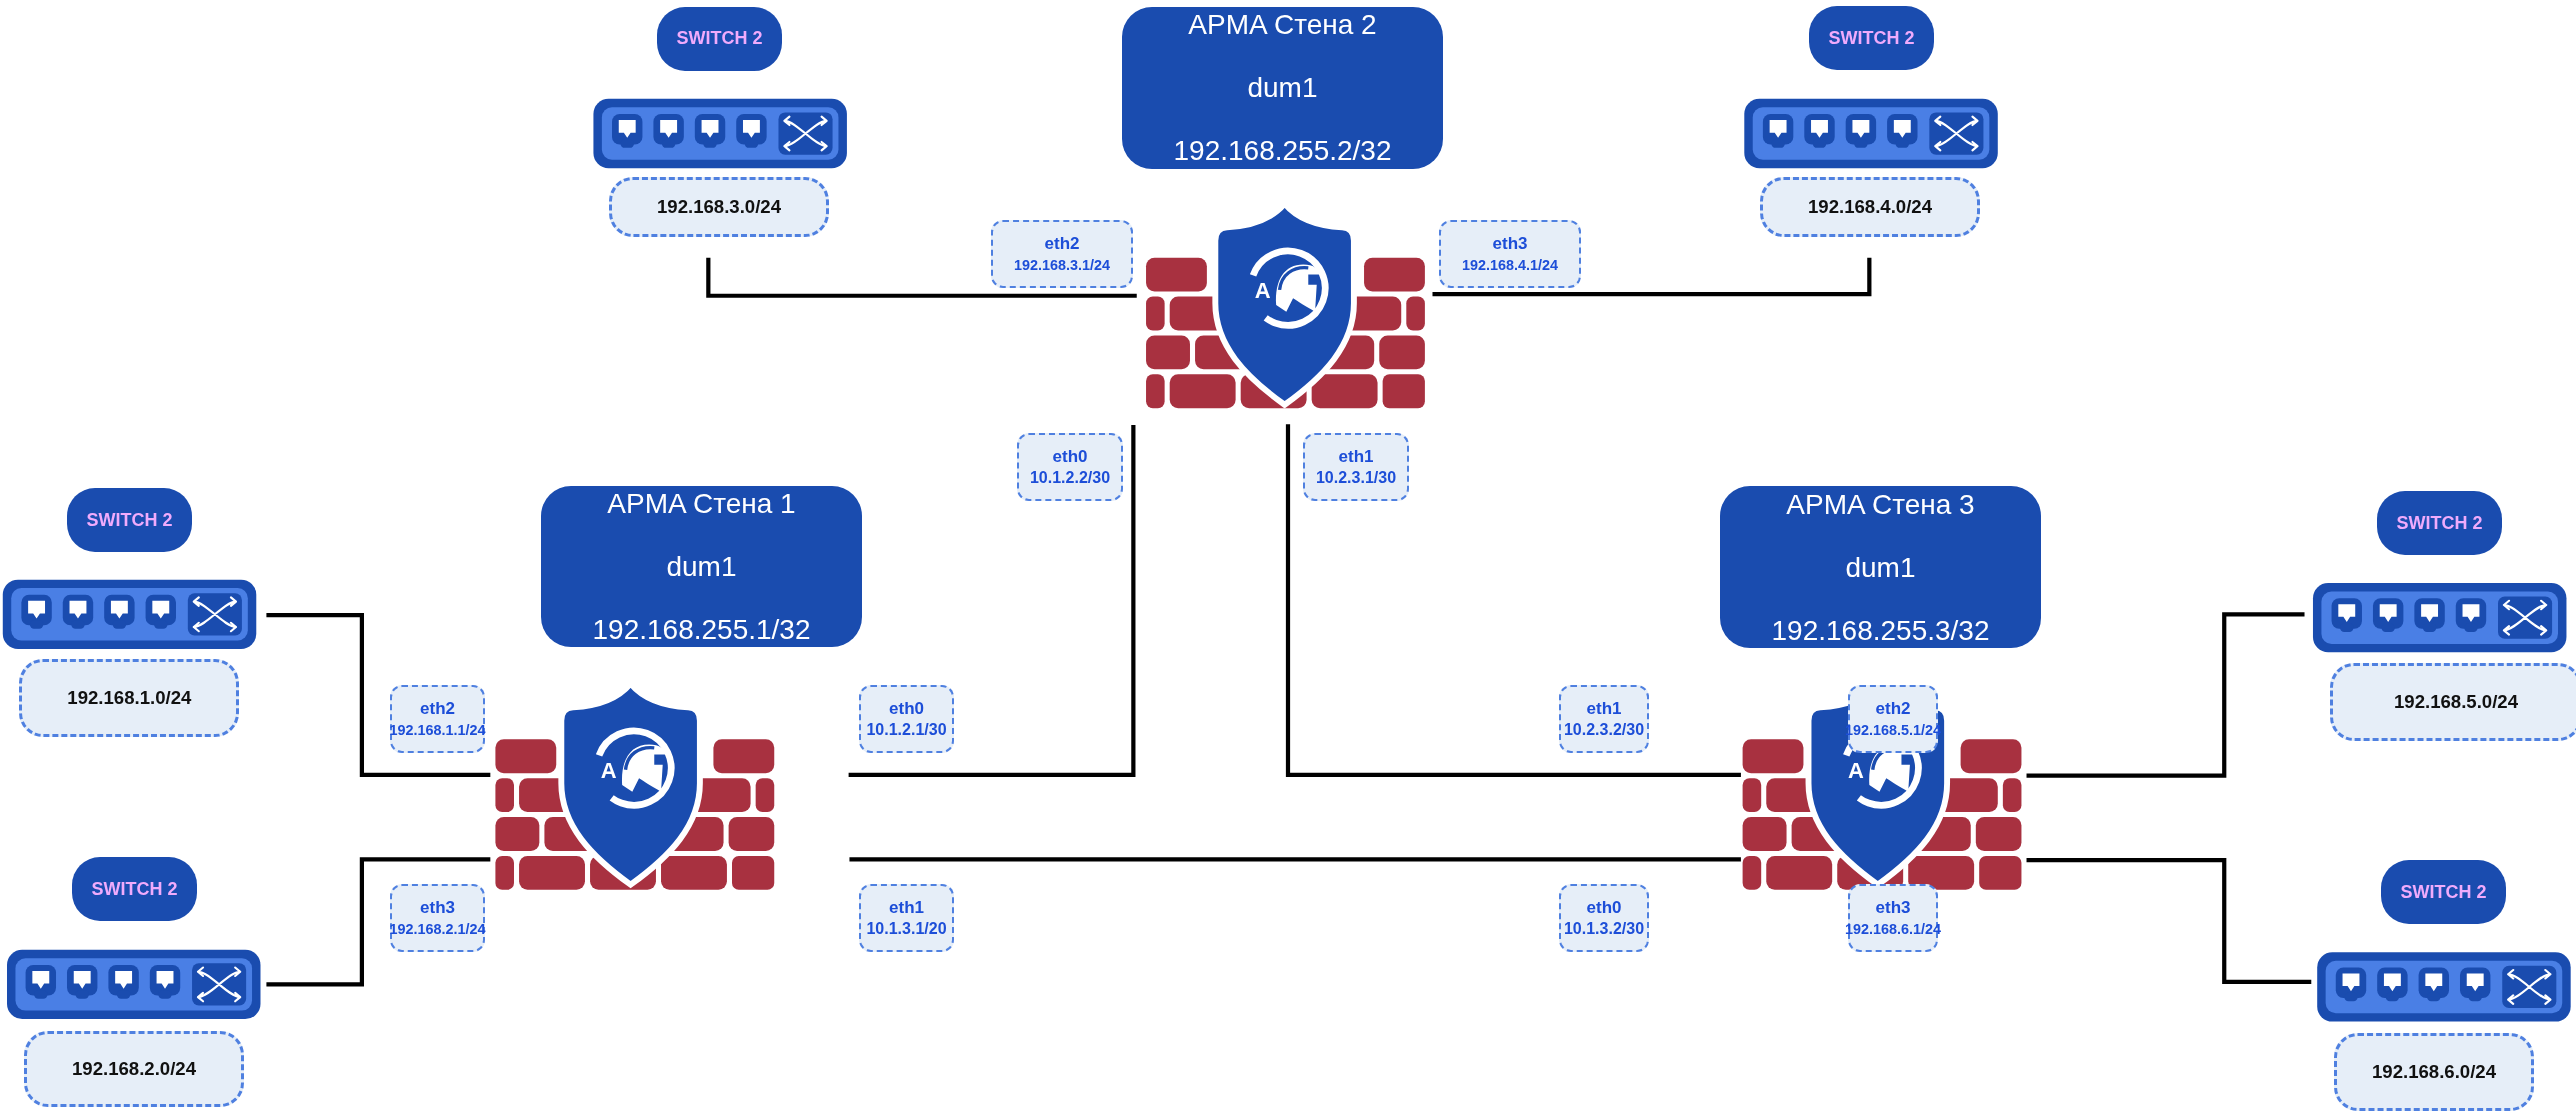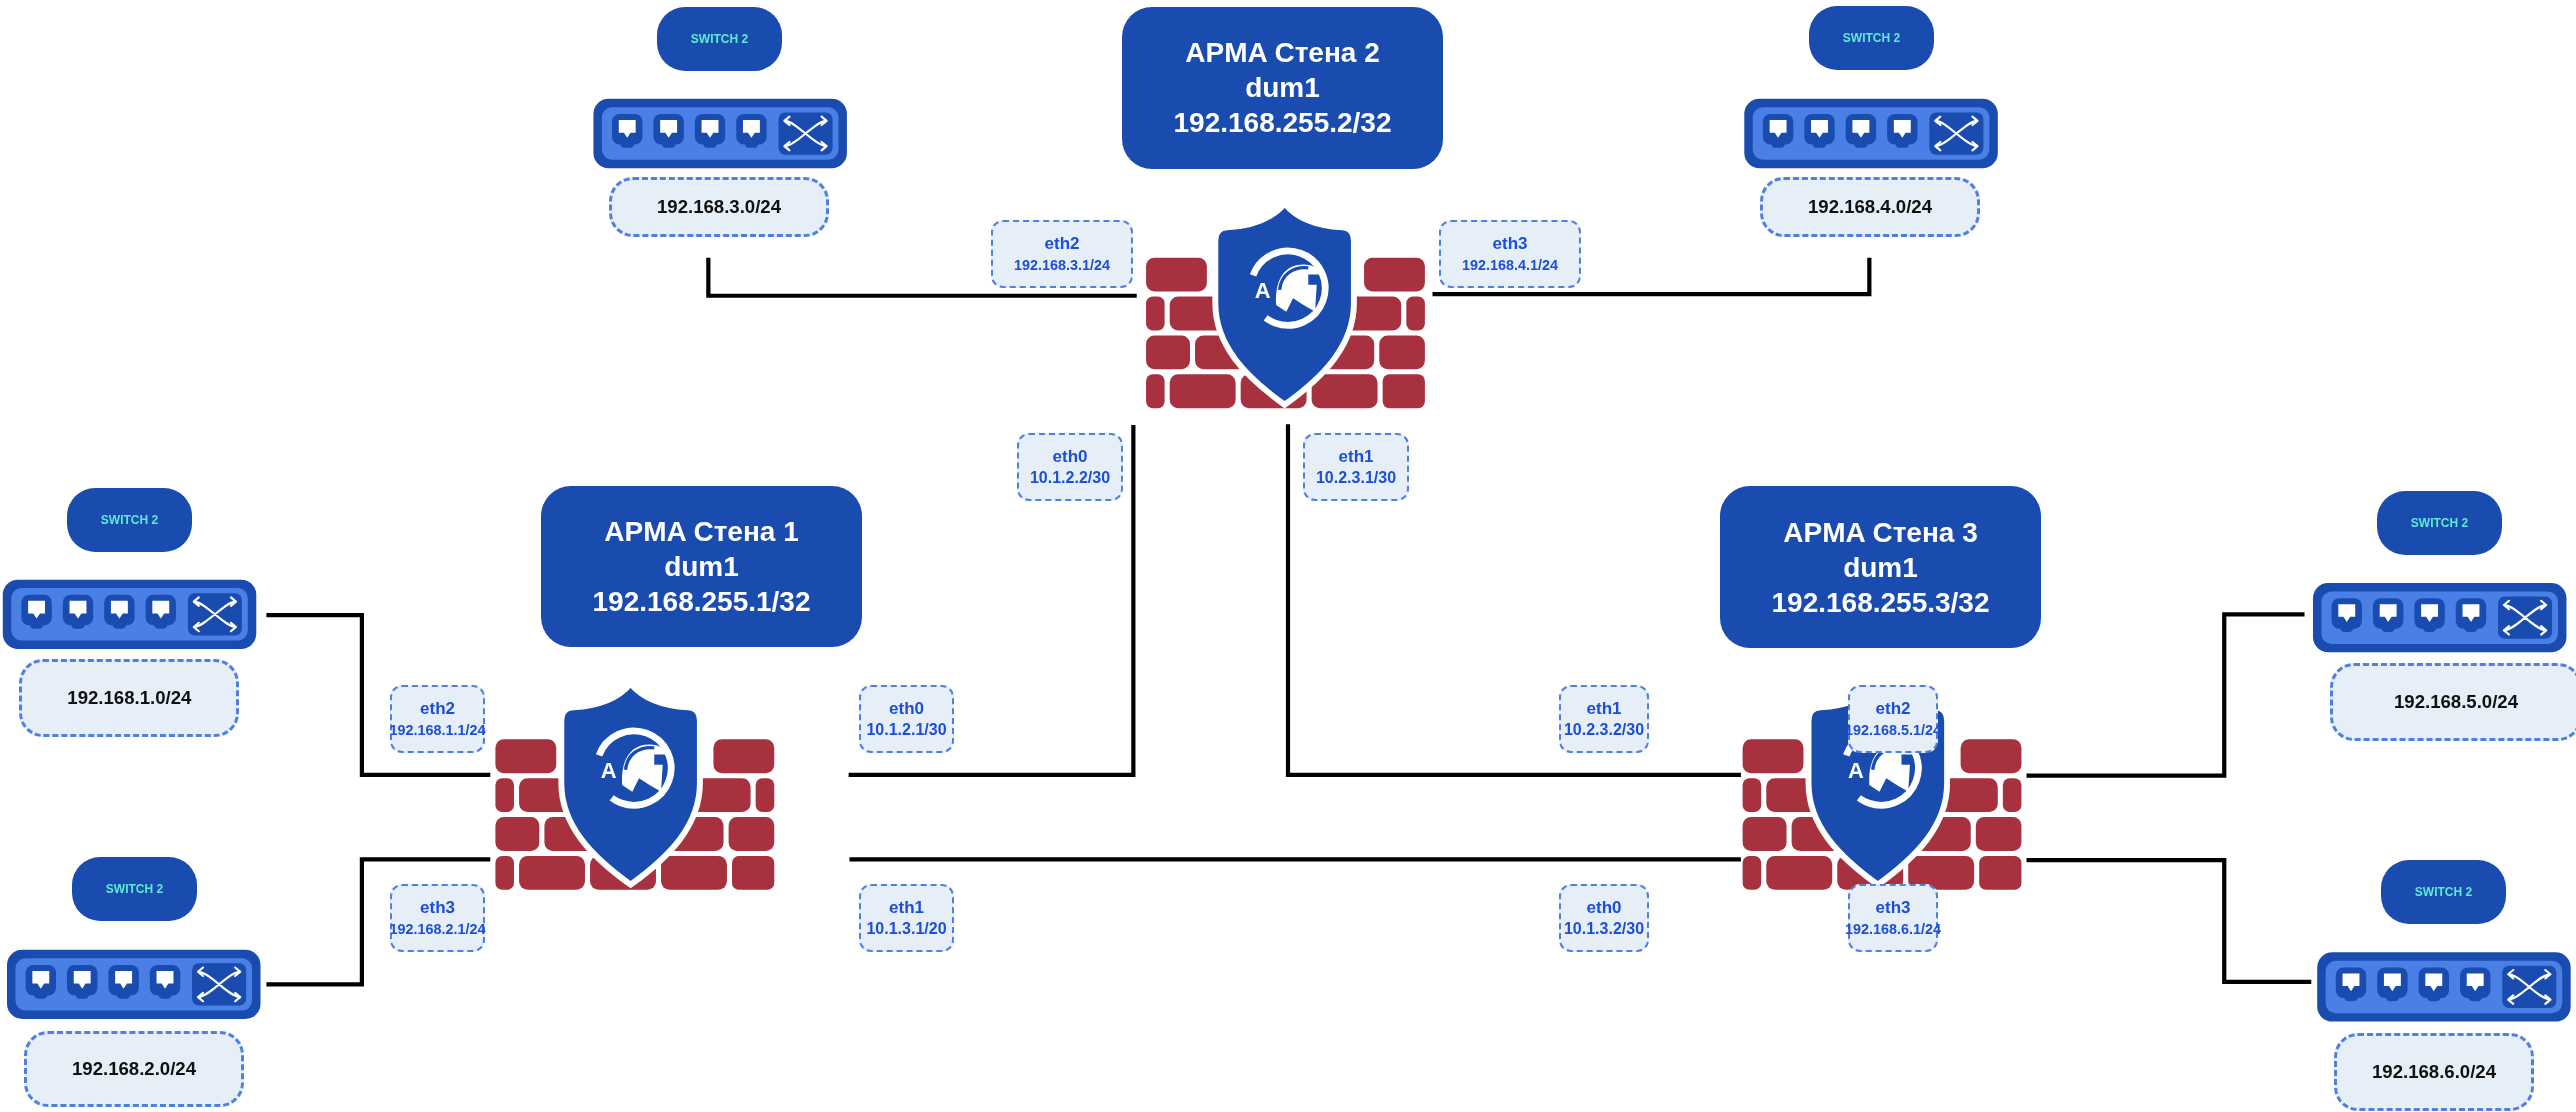--- a/index.html
+++ b/index.html
@@ -2,24 +2,24 @@
 <html style="font-size:13.5px"><head>
 <meta charset="utf-8">
 <style>
   html, body { margin: 0; padding: 0; background: #ffffff; }
   body { width: 2576px; height: 1112px; position: relative; overflow: hidden;
          font-family: "Liberation Sans", sans-serif; }
   #diagram { position: absolute; left: 0; top: 0; width: 2576px; height: 1112px; }
   .abs { position: absolute; box-sizing: border-box; }
   .device-box { background: #1a4caf; color: #ffffff; border-radius: 30px;
                 display: flex; flex-direction: column; align-items: center; justify-content: center;
-                font-weight: bold; font-size: 28px; line-height: 35px; text-align: center; }
-  .switch-label { background: #1a4caf; color: #5eead4; border-radius: 28px;
+                font-weight: normal; font-size: 28px; line-height: 35px; text-align: center; gap: 28px; }
+  .switch-label { background: #1a4caf; color: #f0abfc; border-radius: 28px;
                   display: flex; align-items: center; justify-content: center;
-                  font-weight: bold; font-size: 12px; }
+                  font-weight: bold; font-size: 18px; }
   .subnet { background: #e6eef8; border: 3.4px dashed #4f80e0; border-radius: 24px;
             display: flex; align-items: center; justify-content: center;
             font-weight: bold; font-size: 18.6px; color: #111; }
   .iface { background: #e6eef8; border: 2.5px dashed #4f80e0; border-radius: 12px;
            display: flex; flex-direction: column; align-items: center; justify-content: center;
            color: #1d4ed8; font-weight: bold; text-align: center; }
   .iface .n { font-size: 17px; line-height: 22px; }
   .iface .a { font-size: 16px; line-height: 20px; }
   .iface.small .a { font-size: 14.4px; }
 </style>

